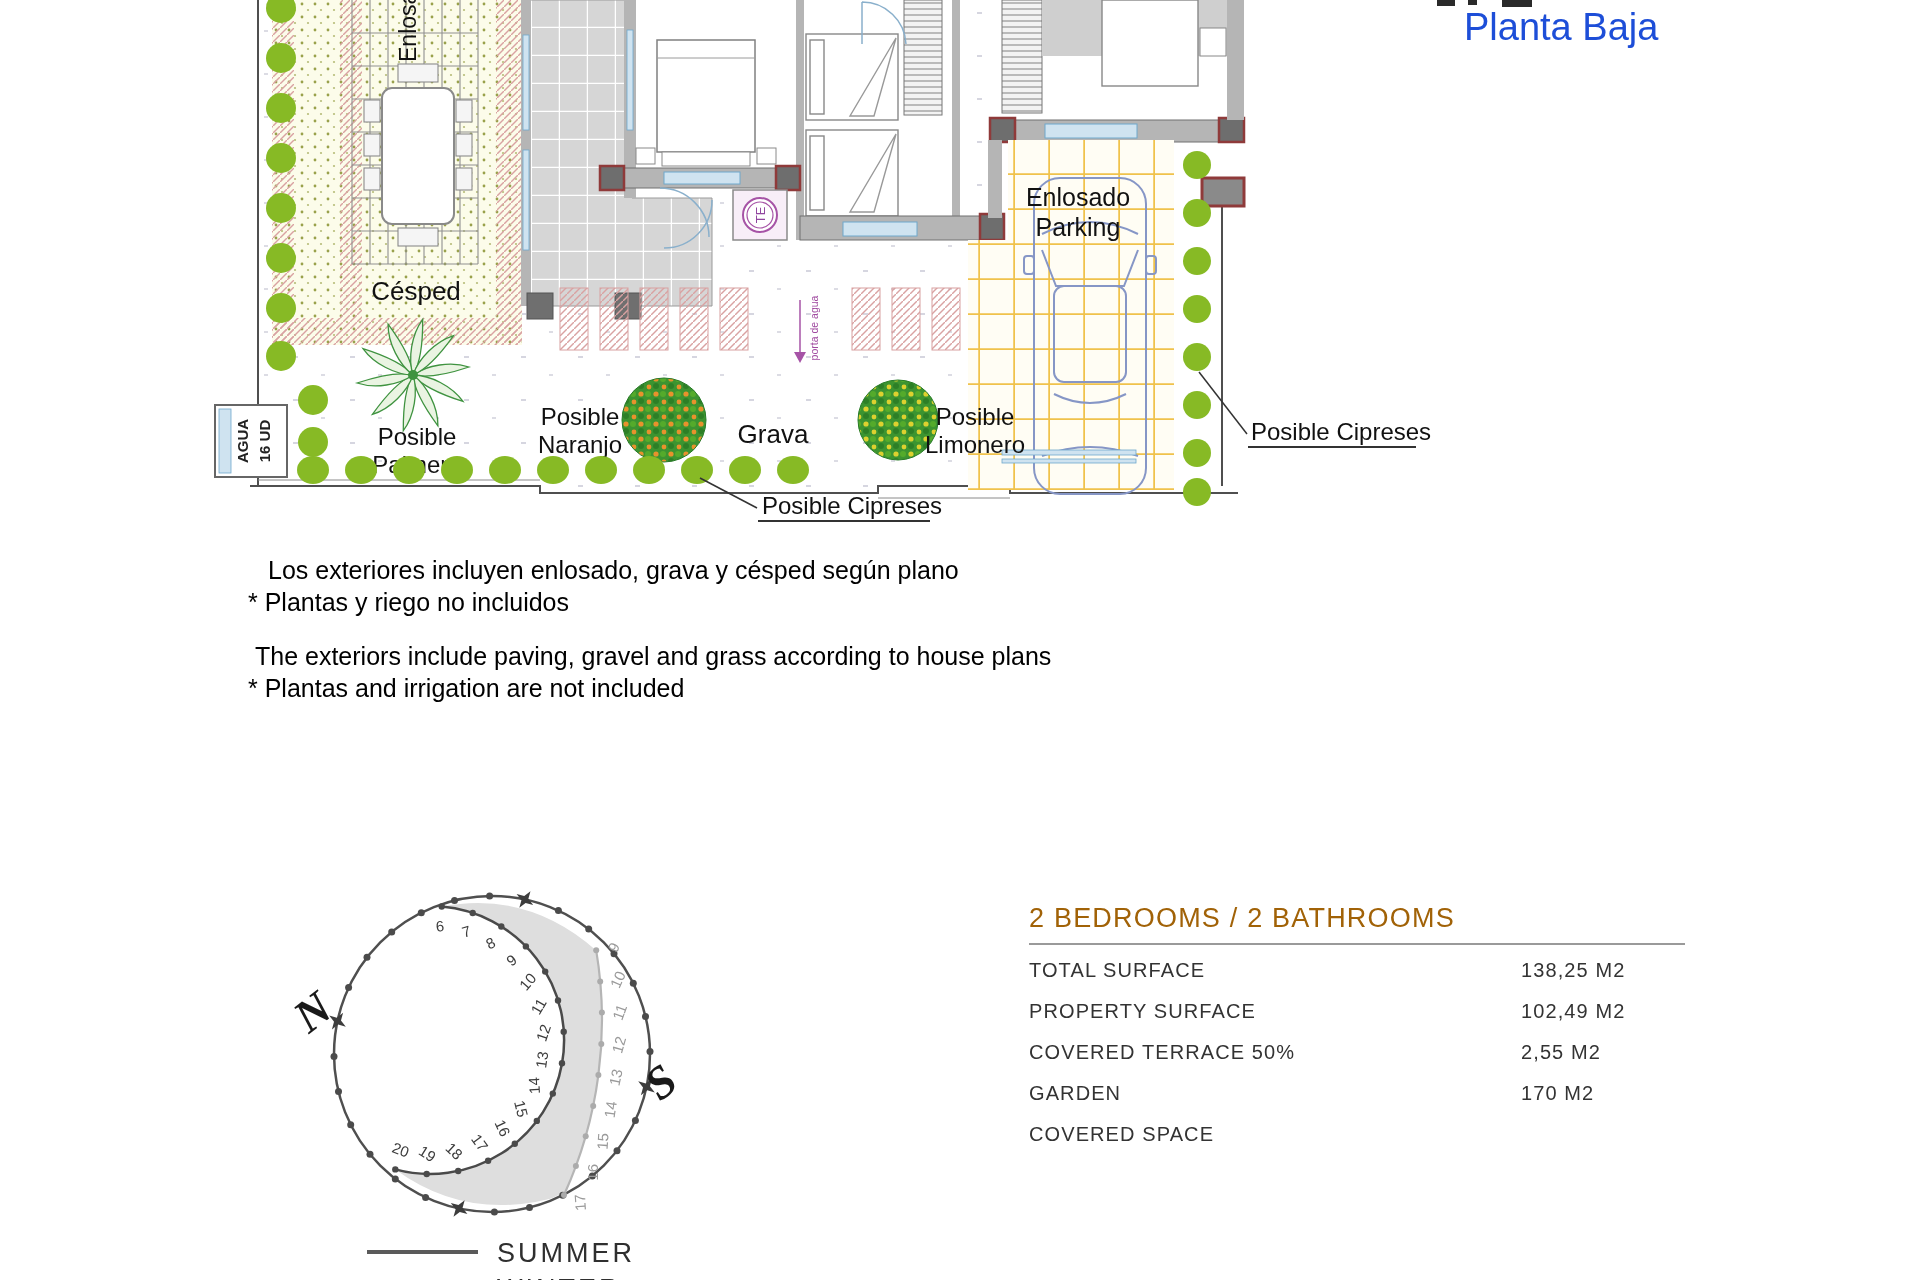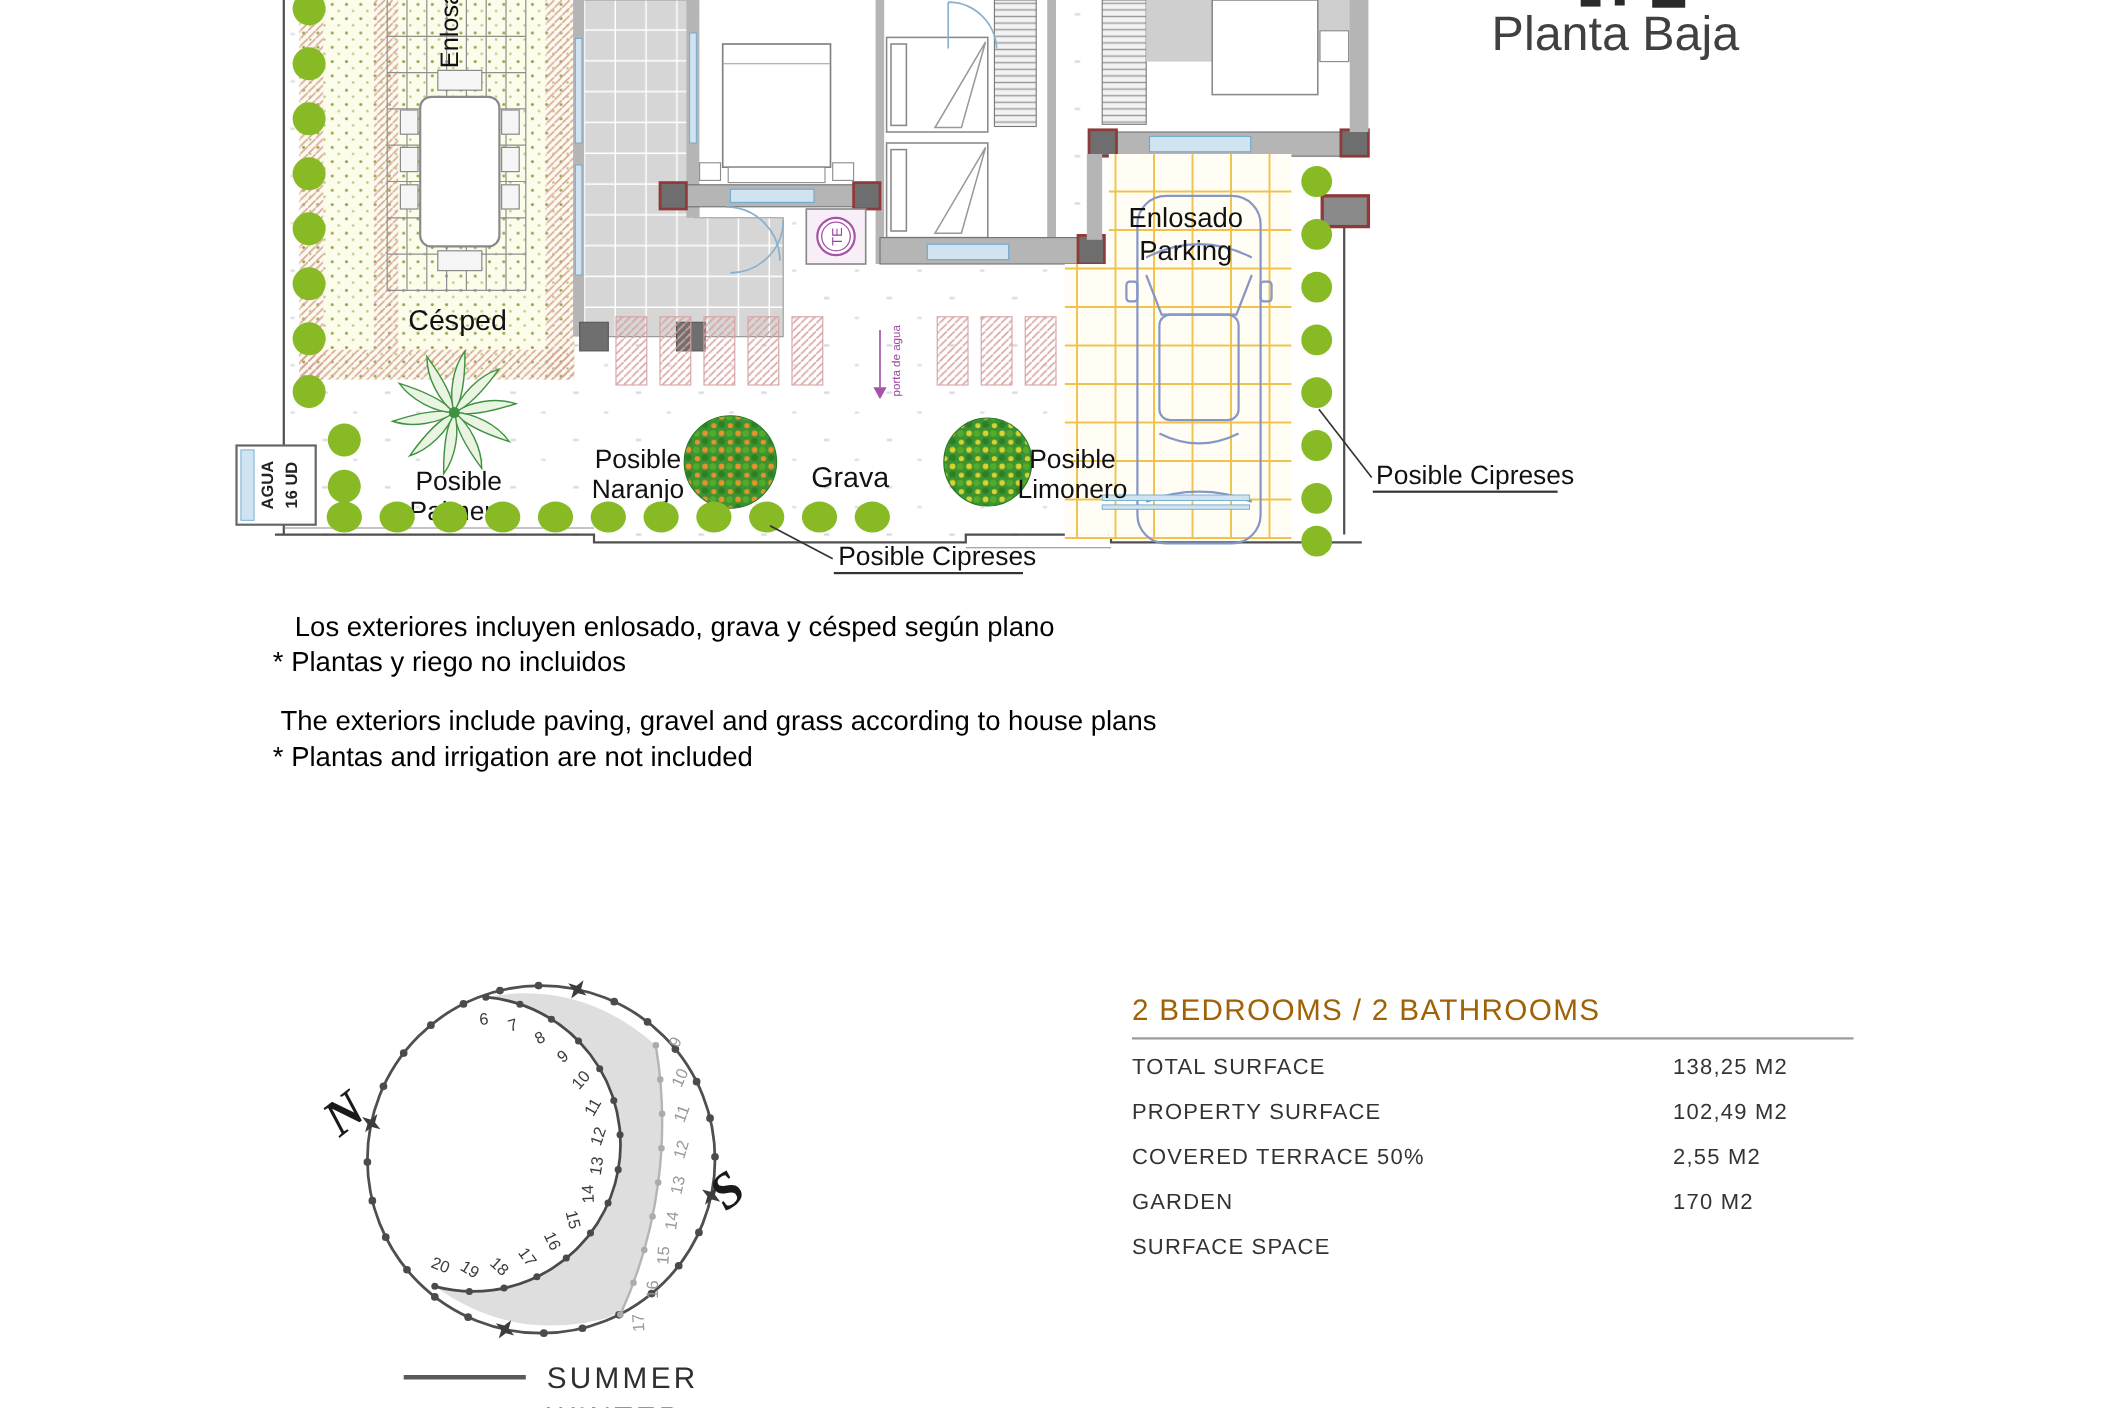--- a/index.html
+++ b/index.html
@@ -2,21 +2,21 @@
 <html><head>
 <meta charset="utf-8">
 <style>
   html,body{margin:0;padding:0;}
   body{
     width:1920px;height:1280px;overflow:hidden;position:relative;
     background:#ffffff;font-family:"Liberation Sans",sans-serif;
   }
   #scene-svg{position:absolute;left:0;top:0;}
   .note-line{position:absolute;font-size:25px;color:#000000;white-space:nowrap;}
-  #page-title{position:absolute;left:1356px;top:6px;font-size:44px;color:#404040;white-space:nowrap;}
+  #page-title{position:absolute;left:1464px;top:6px;font-size:38px;color:#1d4ed8;white-space:nowrap;}
   .title-frag{position:absolute;background:#2a2a2a;}
   #details{position:absolute;left:1029px;top:903px;width:660px;}
   .spec-heading{font-size:27px;letter-spacing:1.2px;color:#a16207;white-space:nowrap;}
   .spec-underline{margin-top:9px;height:2px;background:#9a9a9a;width:656px;}
   .spec-rows{margin-top:14px;}
   .spec-row{position:relative;height:41px;font-size:20px;letter-spacing:1.1px;color:#333;}
   .spec-label{position:absolute;left:0;top:0;white-space:nowrap;}
   .spec-value{position:absolute;left:492px;top:0;white-space:nowrap;}
   svg text{font-family:"Liberation Sans",sans-serif;}
   .plan-label{fill:#111;}
@@ -408,17 +408,17 @@
       </div>
       <div class="spec-row">
         <span class="spec-label">COVERED TERRACE 50%</span>
         <span class="spec-value">2,55 M2</span>
       </div>
       <div class="spec-row">
         <span class="spec-label">GARDEN</span>
         <span class="spec-value">170 M2</span>
       </div>
       <div class="spec-row">
-        <span class="spec-label">SURFACE SPACE</span>
+        <span class="spec-label">COVERED SPACE</span>
         <span class="spec-value"></span>
       </div>
     </div>
 </div>
 
 </body></html>

